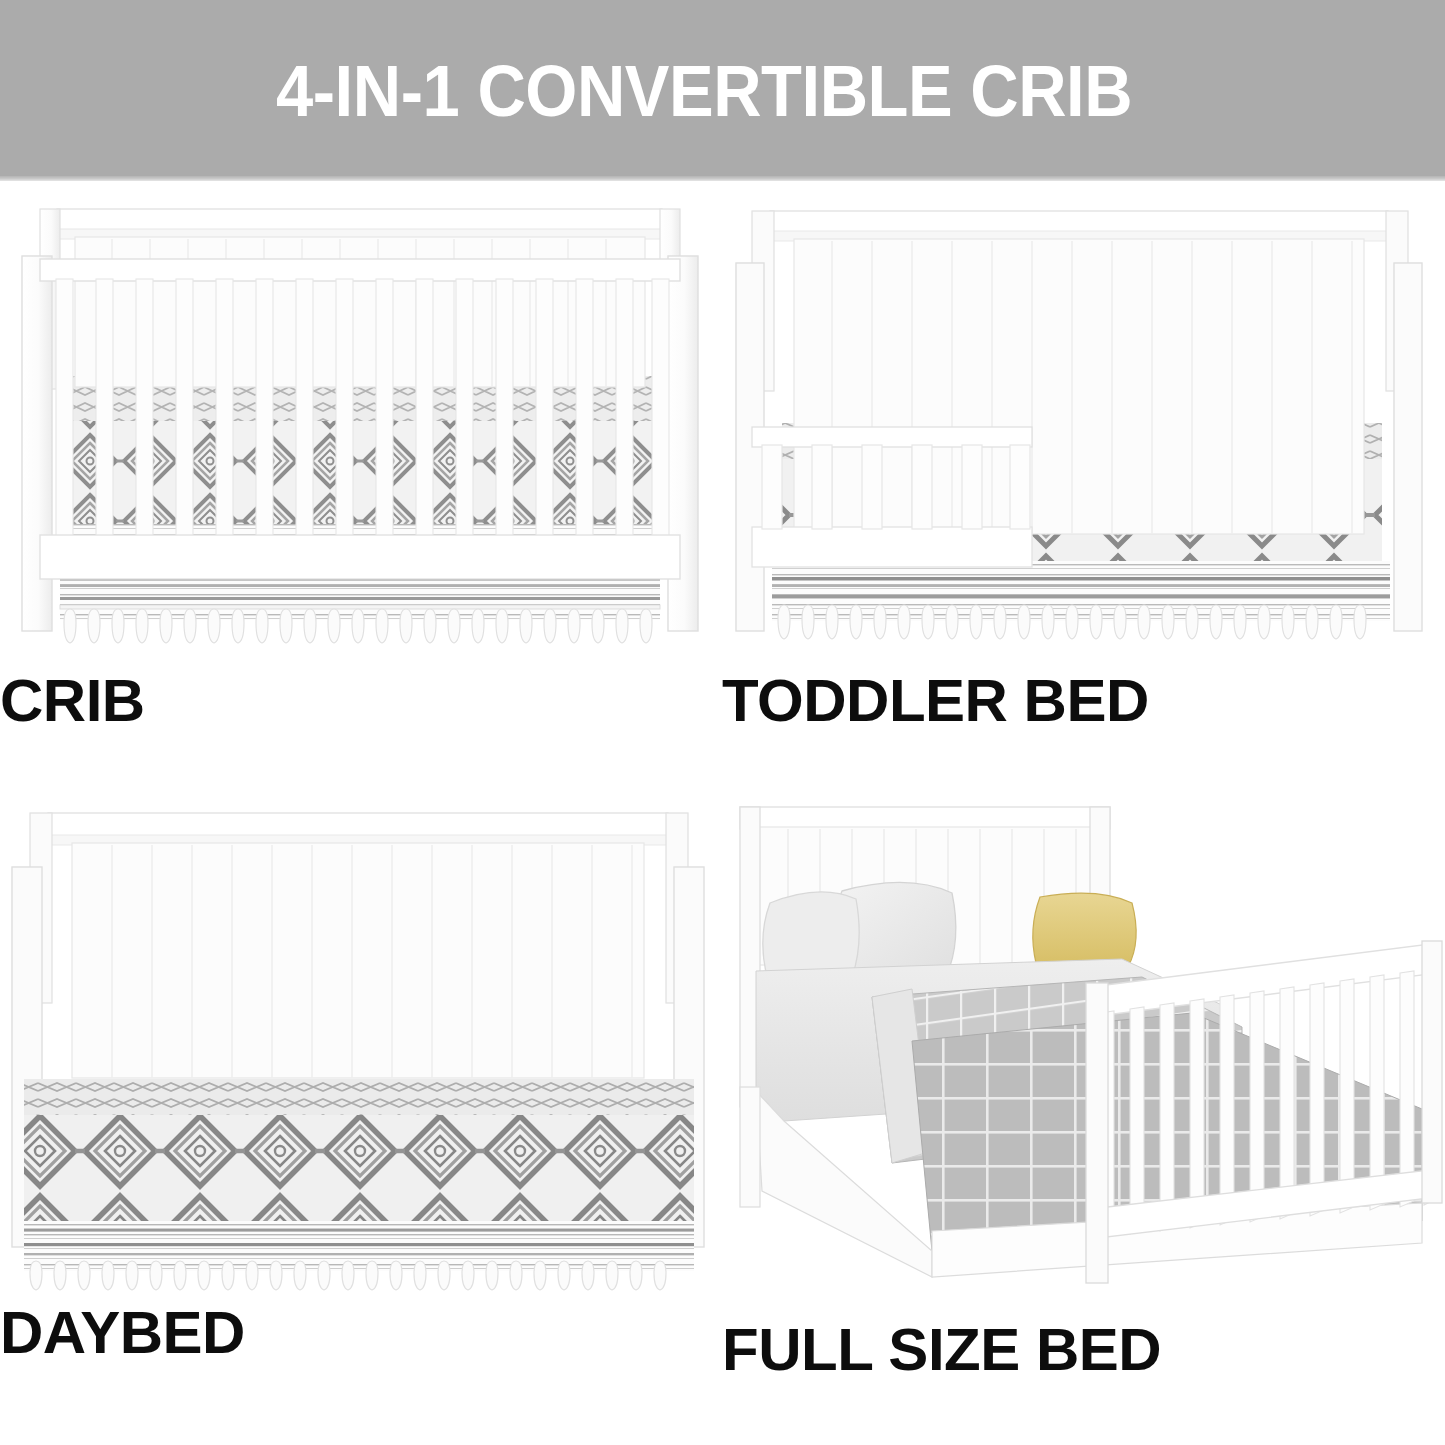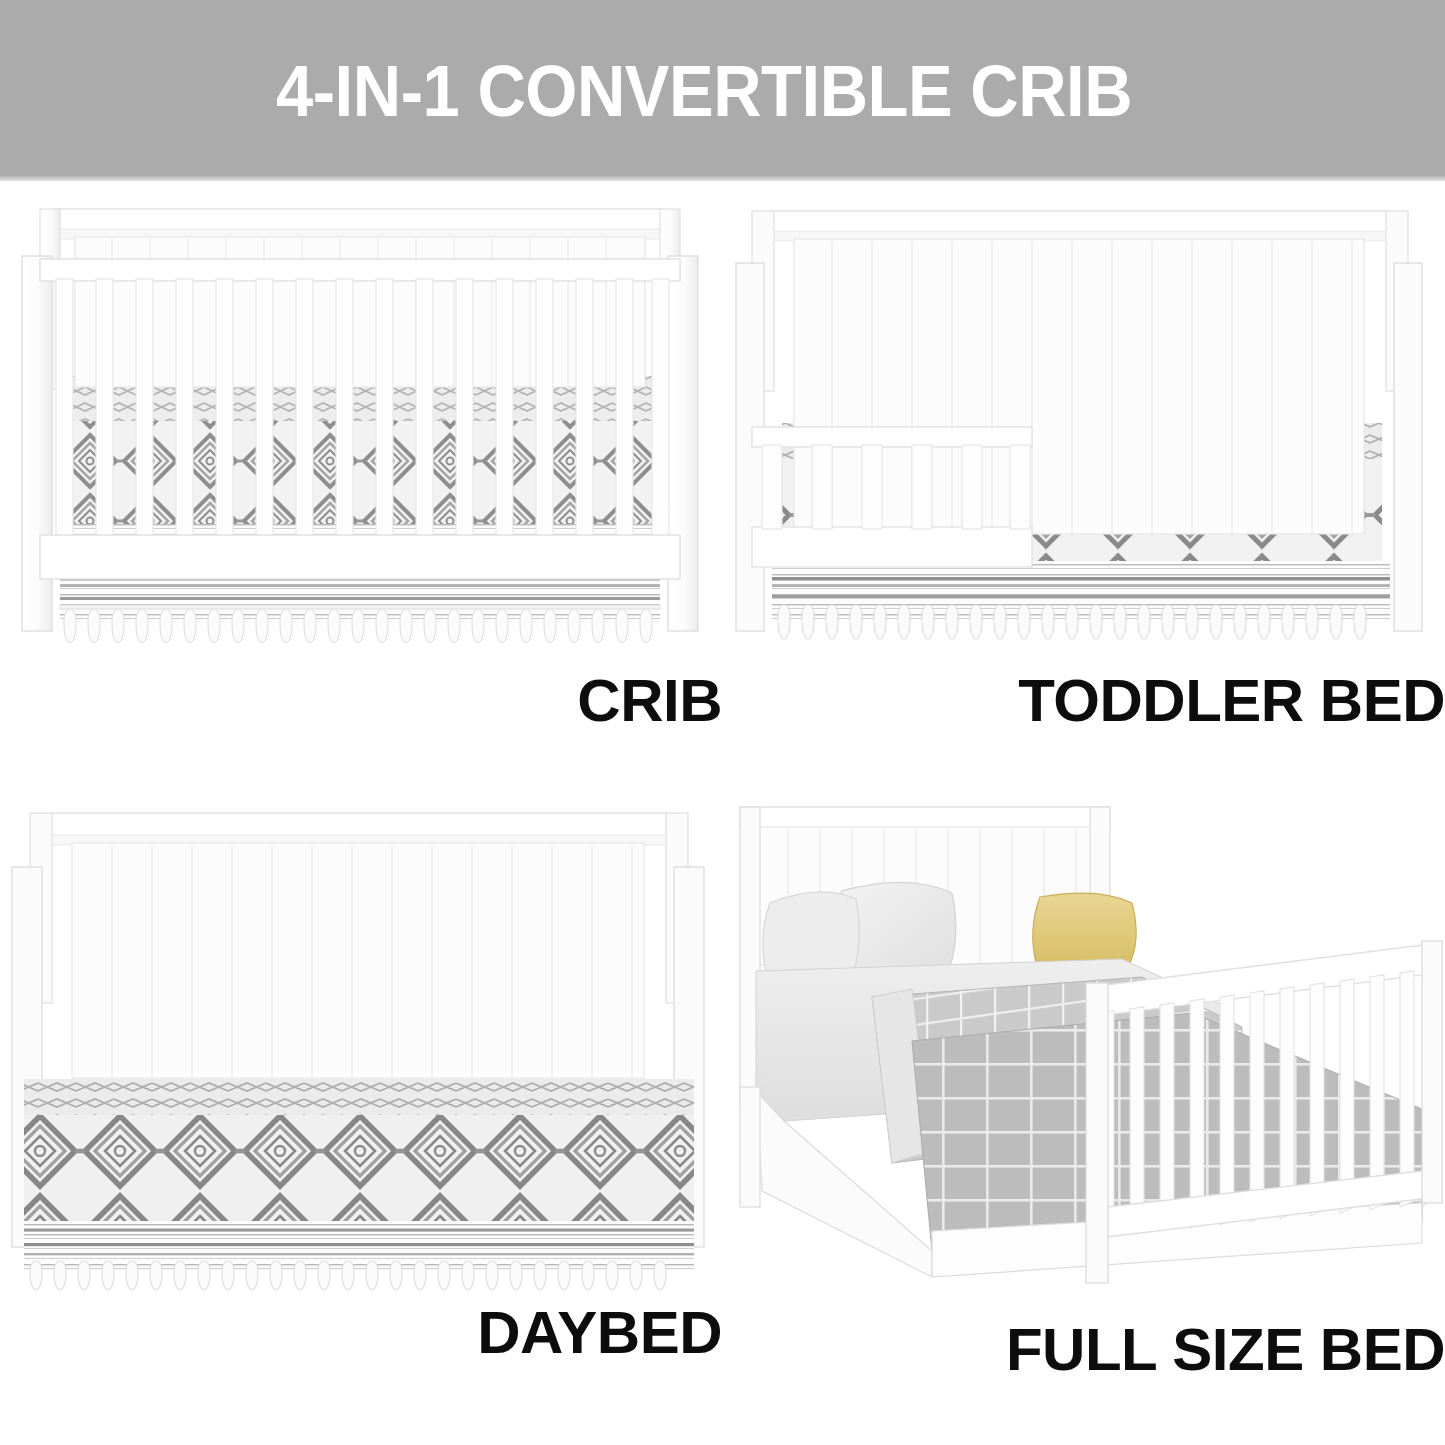--- a/index.html
+++ b/index.html
@@ -41,21 +41,21 @@
   .cell-crib   { left:0;   top:10px;  width:722px; height:600px; }
   .cell-toddler{ left:722px;top:10px; width:723px; height:600px; }
   .cell-daybed { left:0;   top:610px; width:722px; height:640px; }
   .cell-full   { left:722px;top:610px;width:723px; height:640px; }
 
   .photo{ position:absolute; left:0; top:0; width:100%; height:470px; }
   .cell-daybed .photo,.cell-full .photo{ height:500px; }
 
   .caption{
     position:absolute; left:0; width:100%;
-    text-align:right;
+    text-align:left;
     font-size:60px; font-weight:bold; color:#0d0d0d;
     letter-spacing:-0.5px; line-height:1;
     white-space:nowrap;
   }
   .cell-crib .caption   { top:480px; }
   .cell-toddler .caption{ top:480px; }
   .cell-daybed .caption { top:512px; }
   .cell-full .caption   { top:529px; }
 
   svg.furn{ display:block; width:100%; height:100%; }

